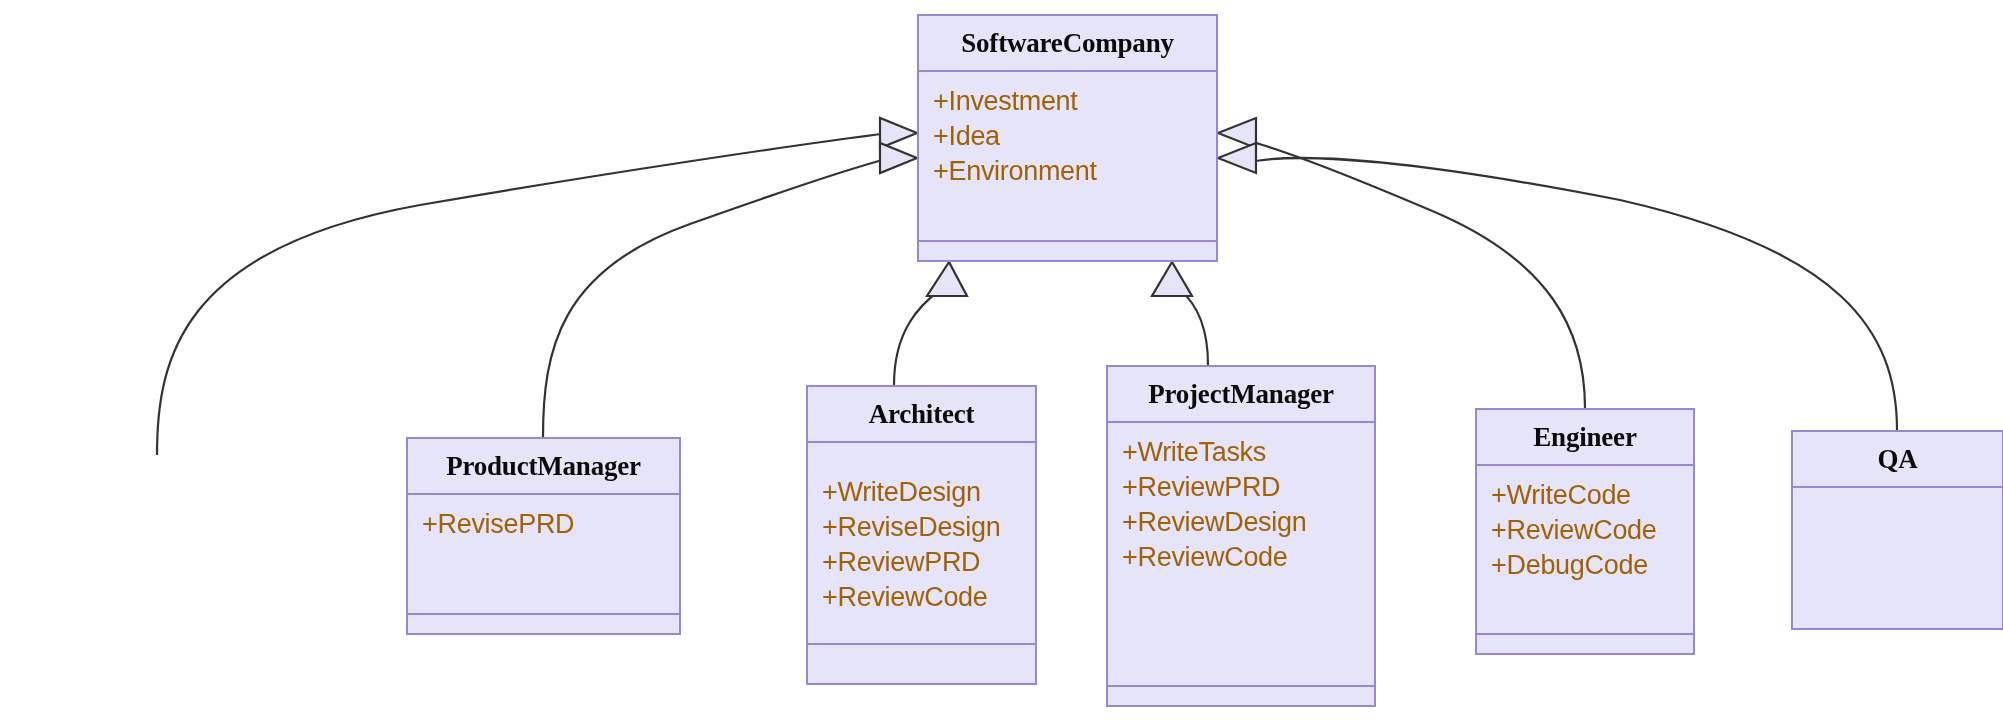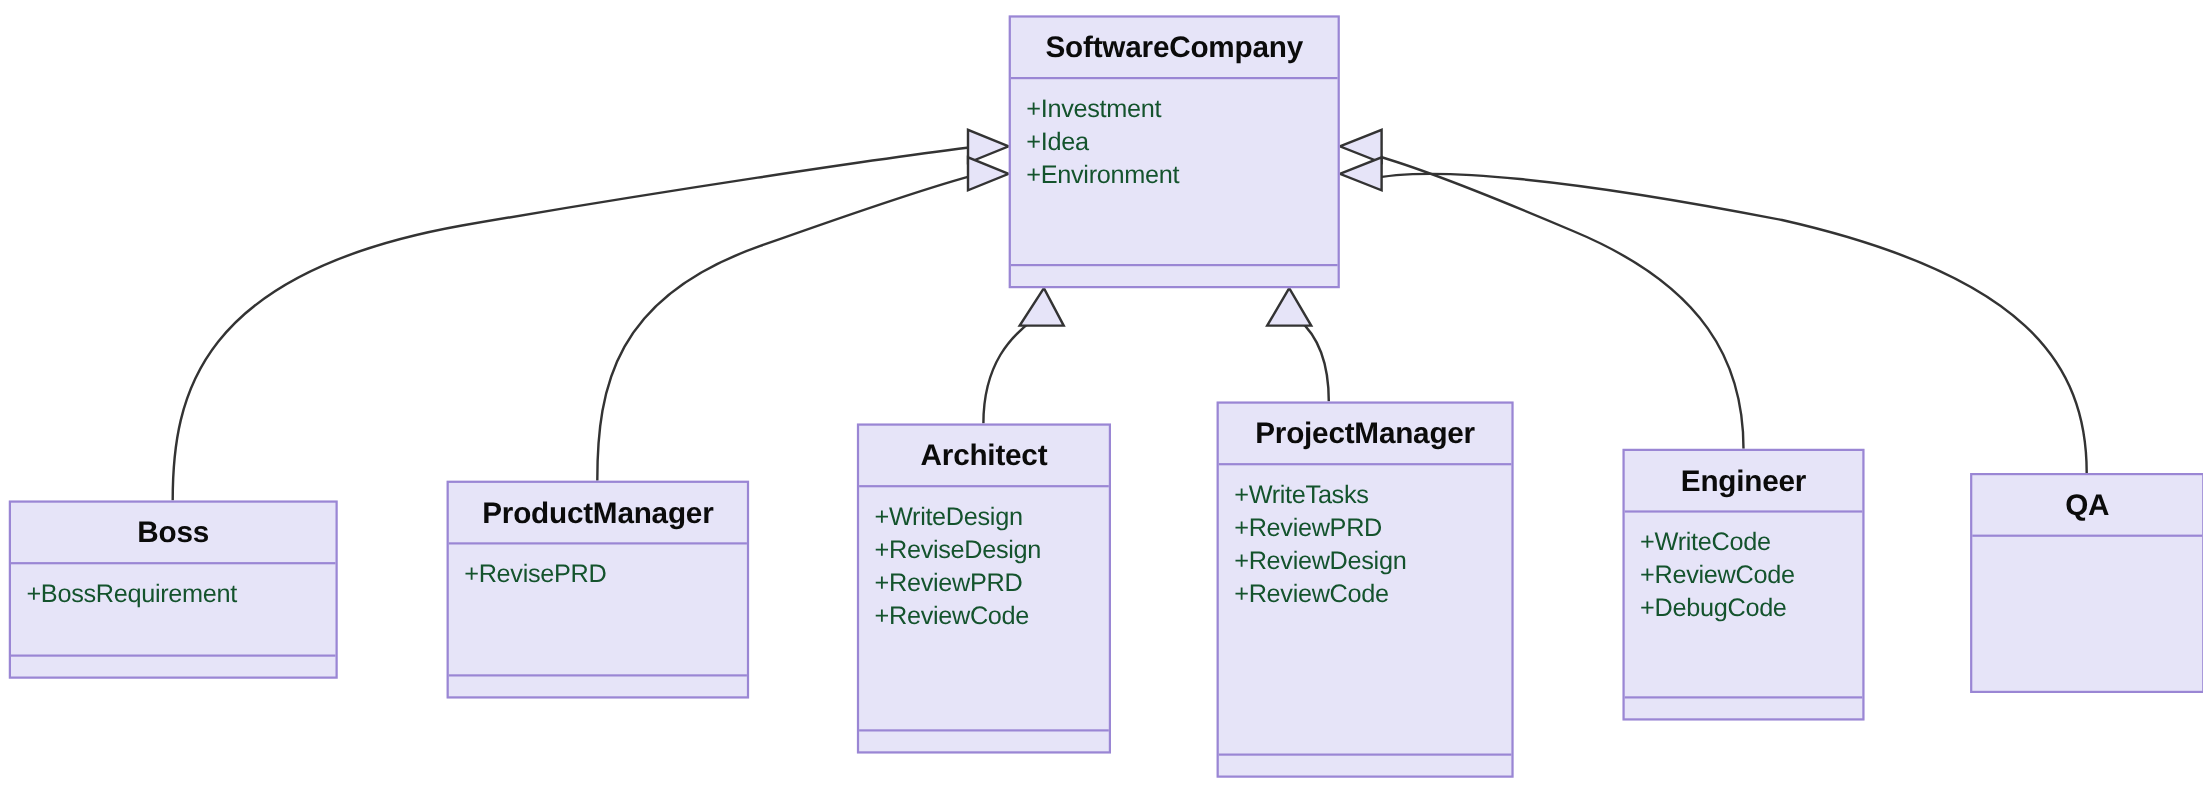--- a/index.html
+++ b/index.html
@@ -38,30 +38,31 @@
   .uml-title {
     text-align: center;
     font-weight: bold;
     color: #0b0b0b;
     font-size: 27px;
     line-height: 1.0;
     padding: 14px 12px 13px 12px;
     border-bottom: 2px solid #9a86d4;
     white-space: nowrap;
     letter-spacing: -0.2px;
+    font-family: Liberation Serif, serif;
   }
   .uml-attrs {
     padding: 12px 14px 12px 14px;
     border-bottom: 2px solid #9a86d4;
     flex: 1 1 auto;
   }
   .uml-attr {
-    font-size: 23px;
+    font-size: 27px;
     line-height: 1.30;
-    color: #14532d;
+    color: #a16207;
     white-space: nowrap;
     letter-spacing: -0.3px;
   }
   .uml-methods {
     height: 18px;
     flex: 0 0 auto;
   }
 </style>
 </head>
 <body>
@@ -92,37 +93,30 @@
   <div class="uml-class" style="left:917px; top:14px; width:301px; height:248px;">
     <div class="uml-title">SoftwareCompany</div>
     <div class="uml-attrs">
       <div class="uml-attr">+Investment</div>
       <div class="uml-attr">+Idea</div>
       <div class="uml-attr">+Environment</div>
     </div>
     <div class="uml-methods"></div>
   </div>
 
-  <div class="uml-class" style="left:8px; top:455px; width:299px; height:162px;">
-    <div class="uml-title">Boss</div>
-    <div class="uml-attrs">
-      <div class="uml-attr">+BossRequirement</div>
-    </div>
-    <div class="uml-methods"></div>
-  </div>
 
   <div class="uml-class" style="left:406px; top:437px; width:275px; height:198px;">
     <div class="uml-title">ProductManager</div>
     <div class="uml-attrs">
       <div class="uml-attr">+RevisePRD</div>
     </div>
     <div class="uml-methods"></div>
   </div>
 
-  <div class="uml-class" style="left:779px; top:385px; width:231px; height:300px;">
+  <div class="uml-class" style="left:806px; top:385px; width:231px; height:300px;gap:20px;">
     <div class="uml-title">Architect</div>
     <div class="uml-attrs">
       <div class="uml-attr">+WriteDesign</div>
       <div class="uml-attr">+ReviseDesign</div>
       <div class="uml-attr">+ReviewPRD</div>
       <div class="uml-attr">+ReviewCode</div>
     </div>
     <div class="uml-methods"></div>
   </div>
 

